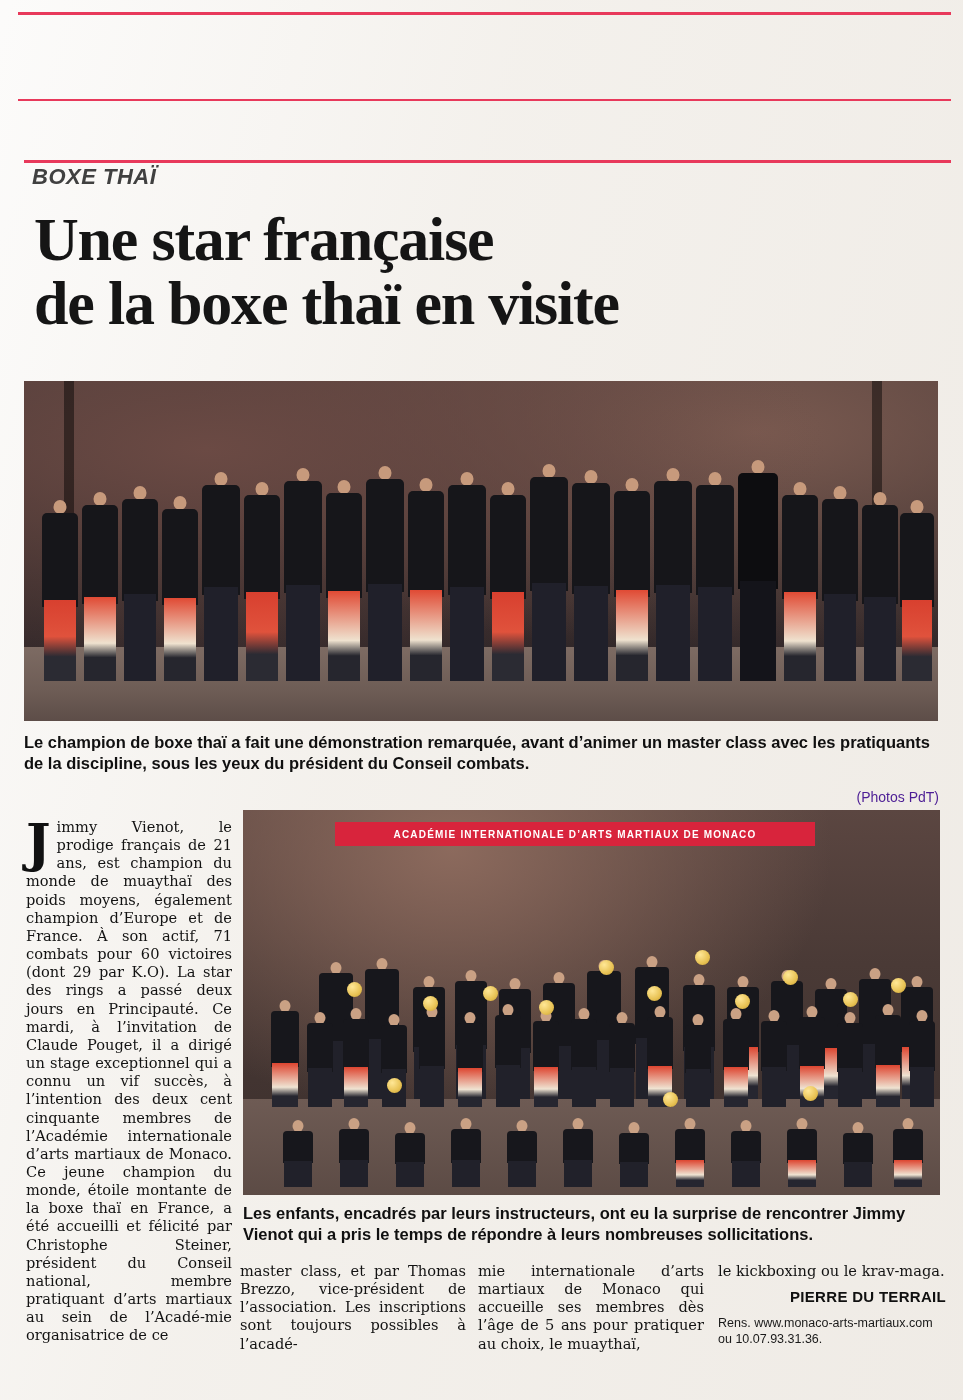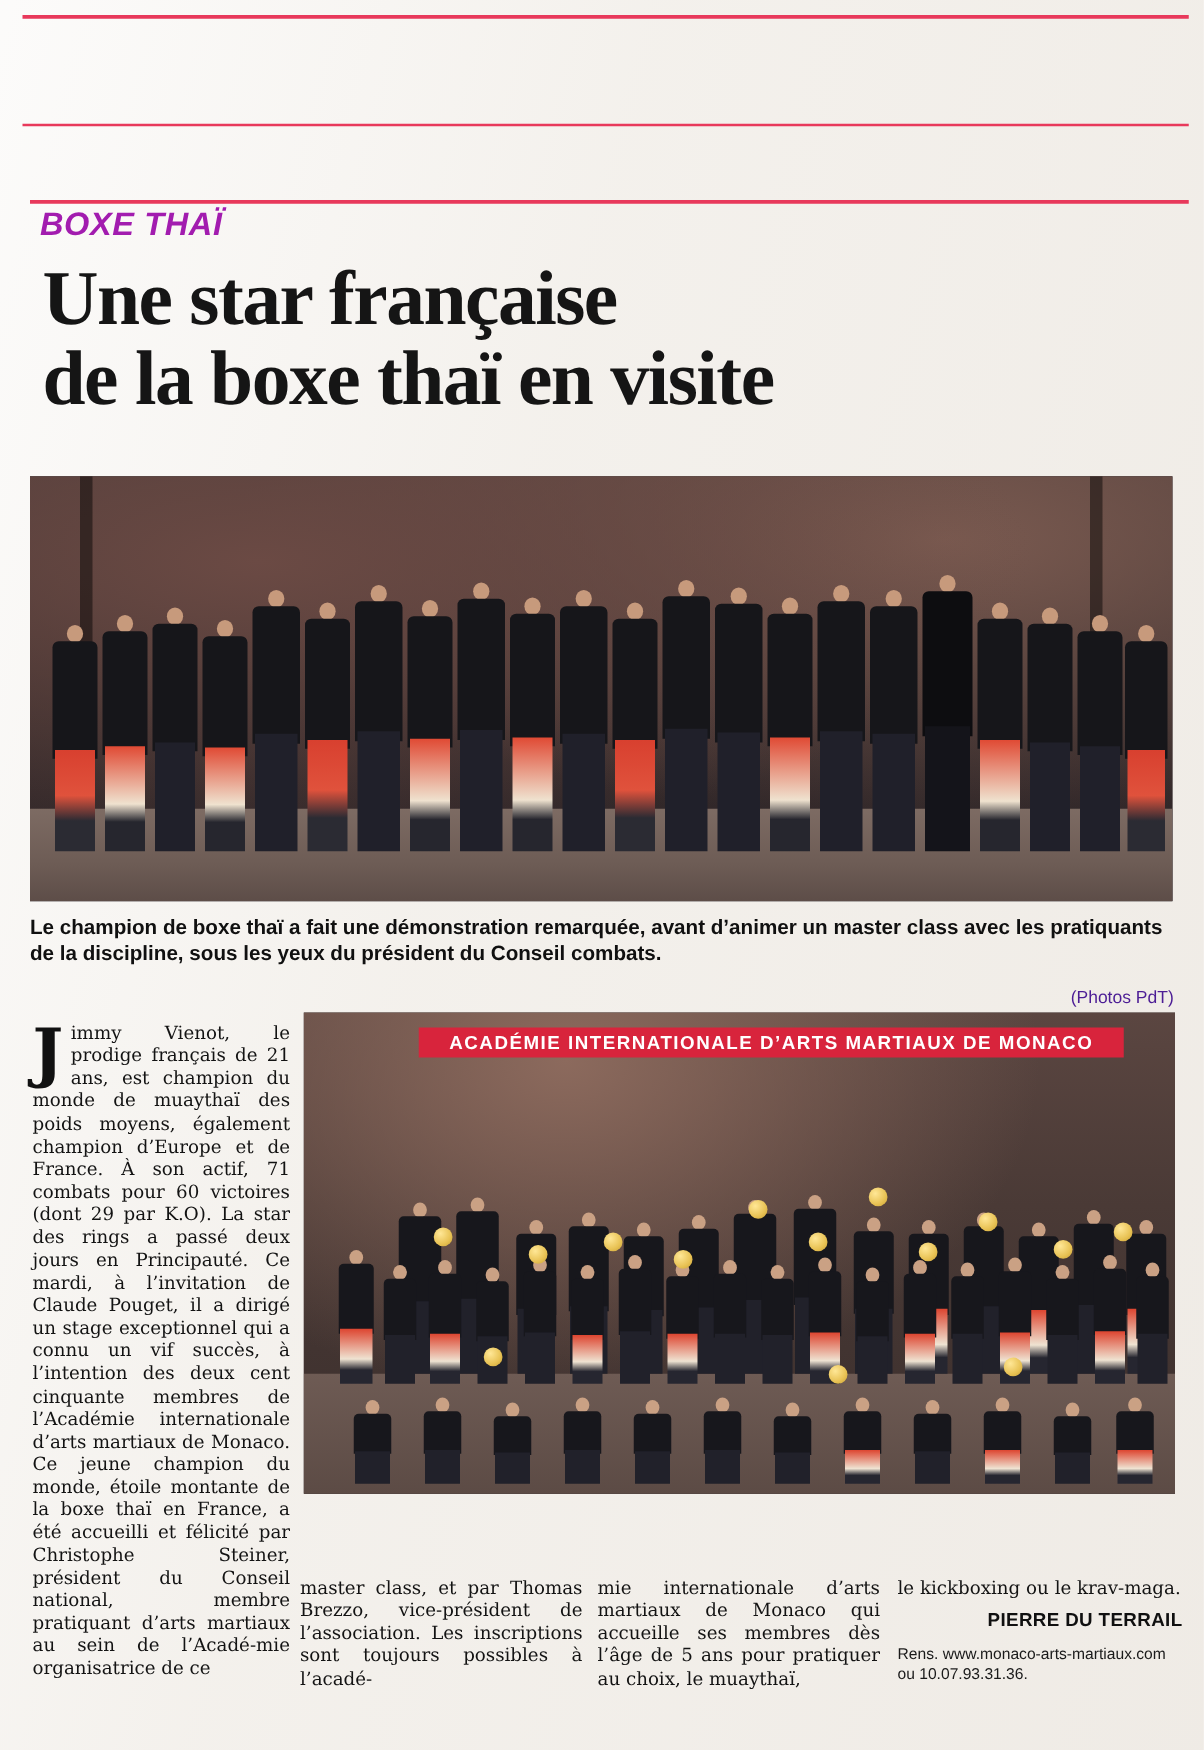--- a/index.html
+++ b/index.html
@@ -75,22 +75,22 @@
     height: 3px;
     background: #e8395b;
   }
   .kicker {
     position: absolute;
     left: 32px;
     top: 164px;
     font-family: "Liberation Sans", sans-serif;
     font-weight: bold;
     font-style: italic;
-    font-size: 26px;
-    color: #a21caf;
+    font-size: 22px;
+    color: #404040;
     letter-spacing: 0.5px;
   }
 
   
   .headline {
     position: absolute;
     left: 34px;
     top: 208px;
     width: 905px;
     font-family: Liberation Serif, serif;
@@ -258,27 +258,27 @@
   .photo-kids .bg {
     position: absolute; inset: 0;
     background:
       radial-gradient(ellipse at 30% 10%, #8c6a5d 0%, rgba(0,0,0,0) 55%),
       linear-gradient(180deg, #5b4641 0%, #4a3a36 40%, #3a2e2c 100%);
   }
   .banner {
     position: absolute;
     left: 92px;
     top: 12px;
-    width: 564px;
+    width: 480px;
     height: 24px;
     background: #d8243c;
     color: #fff;
     font-family: "Liberation Sans", sans-serif;
     font-weight: bold;
-    font-size: 15px;
+    font-size: 10px;
     letter-spacing: 1.2px;
     display: flex;
     align-items: center;
     justify-content: center;
     text-align: center;
     overflow: hidden;
   }
   .kids-floor {
     position: absolute;
     left: 0; right: 0; bottom: 0;
@@ -715,20 +715,21 @@
     <div class="medal" style="left:452px; top:140px;"></div>
     <div class="medal" style="left:492px; top:184px;"></div>
     <div class="medal" style="left:540px; top:160px;"></div>
     <div class="medal" style="left:600px; top:182px;"></div>
     <div class="medal" style="left:648px; top:168px;"></div>
     <div class="medal" style="left:144px; top:268px;"></div>
     <div class="medal" style="left:420px; top:282px;"></div>
     <div class="medal" style="left:560px; top:276px;"></div>
   </div>
 
+  <div class="caption2">Les enfants, encadrés par leurs instructeurs, ont eu la surprise de rencontrer Jimmy Vienot qui a pris le temps de répondre à leurs nombreuses sollicitations.</div>
 
   <div class="col col2">master class, et par Thomas Brezzo, vice-président de l’association.
 Les inscriptions sont toujours possibles à l’acadé-</div>
   <div class="col col3">mie internationale d’arts martiaux de Monaco qui accueille ses membres dès l’âge de 5 ans pour pratiquer au choix, le muaythaï,</div>
   <div class="col col4">
     <div>le kickboxing ou le krav-maga.</div>
     <div class="signature">PIERRE DU TERRAIL</div>
     <div class="rens">Rens. www.monaco-arts-martiaux.com ou 10.07.93.31.36.</div>
   </div>
 

